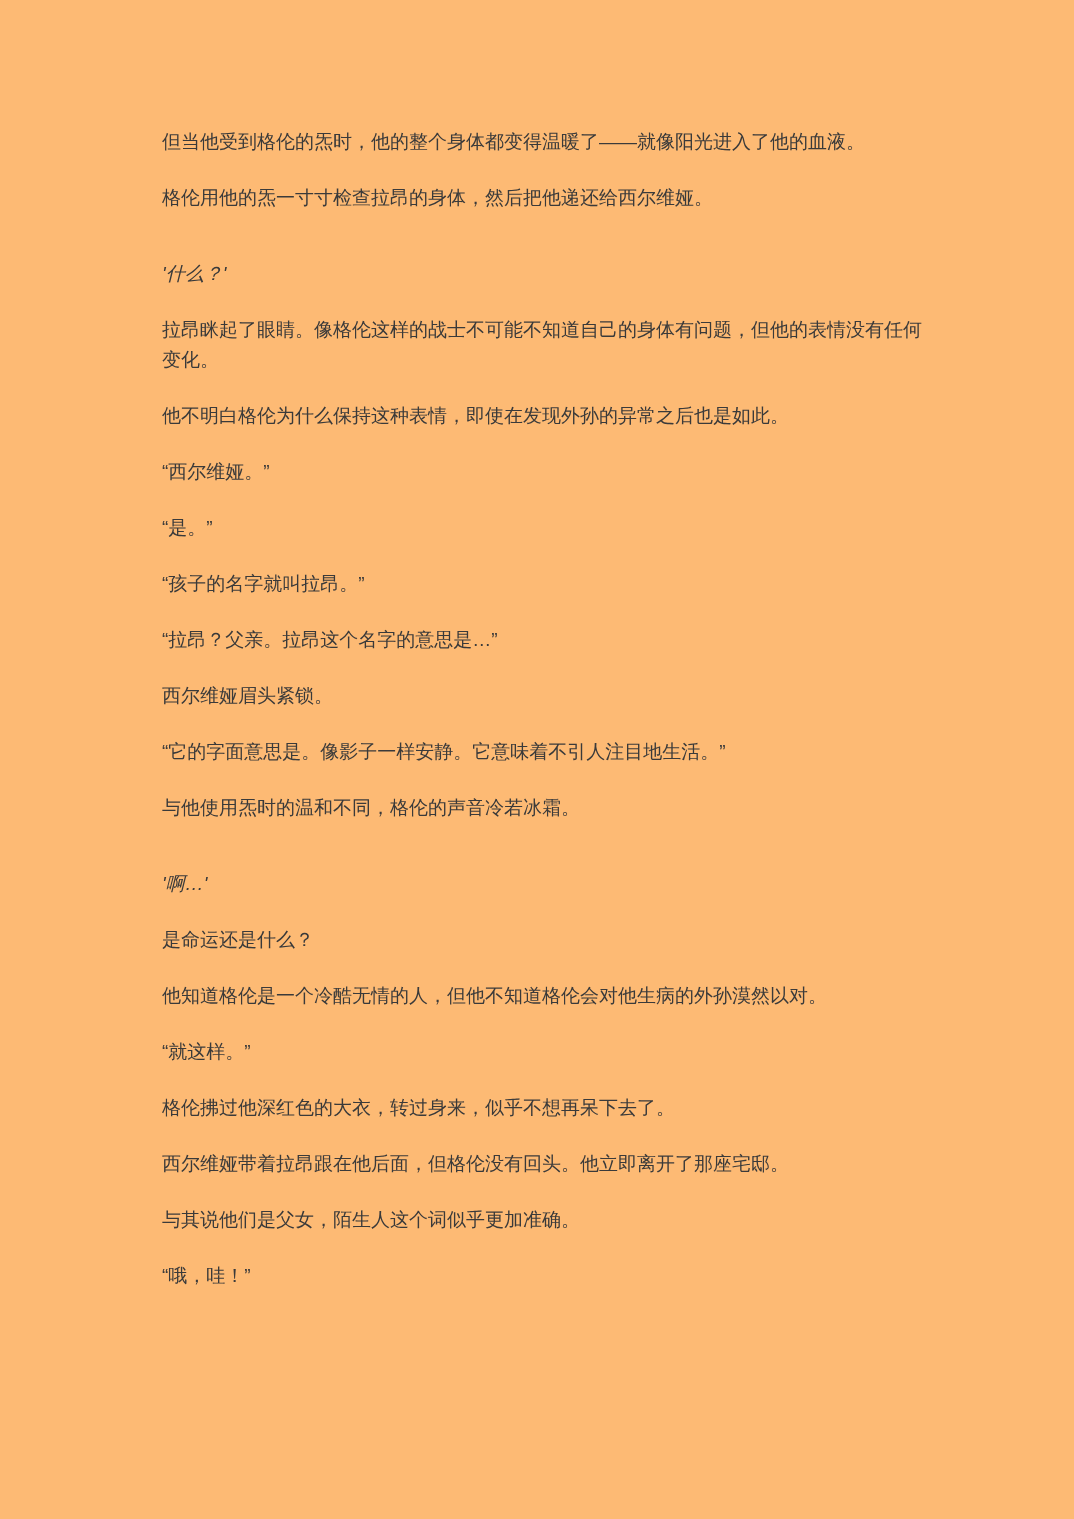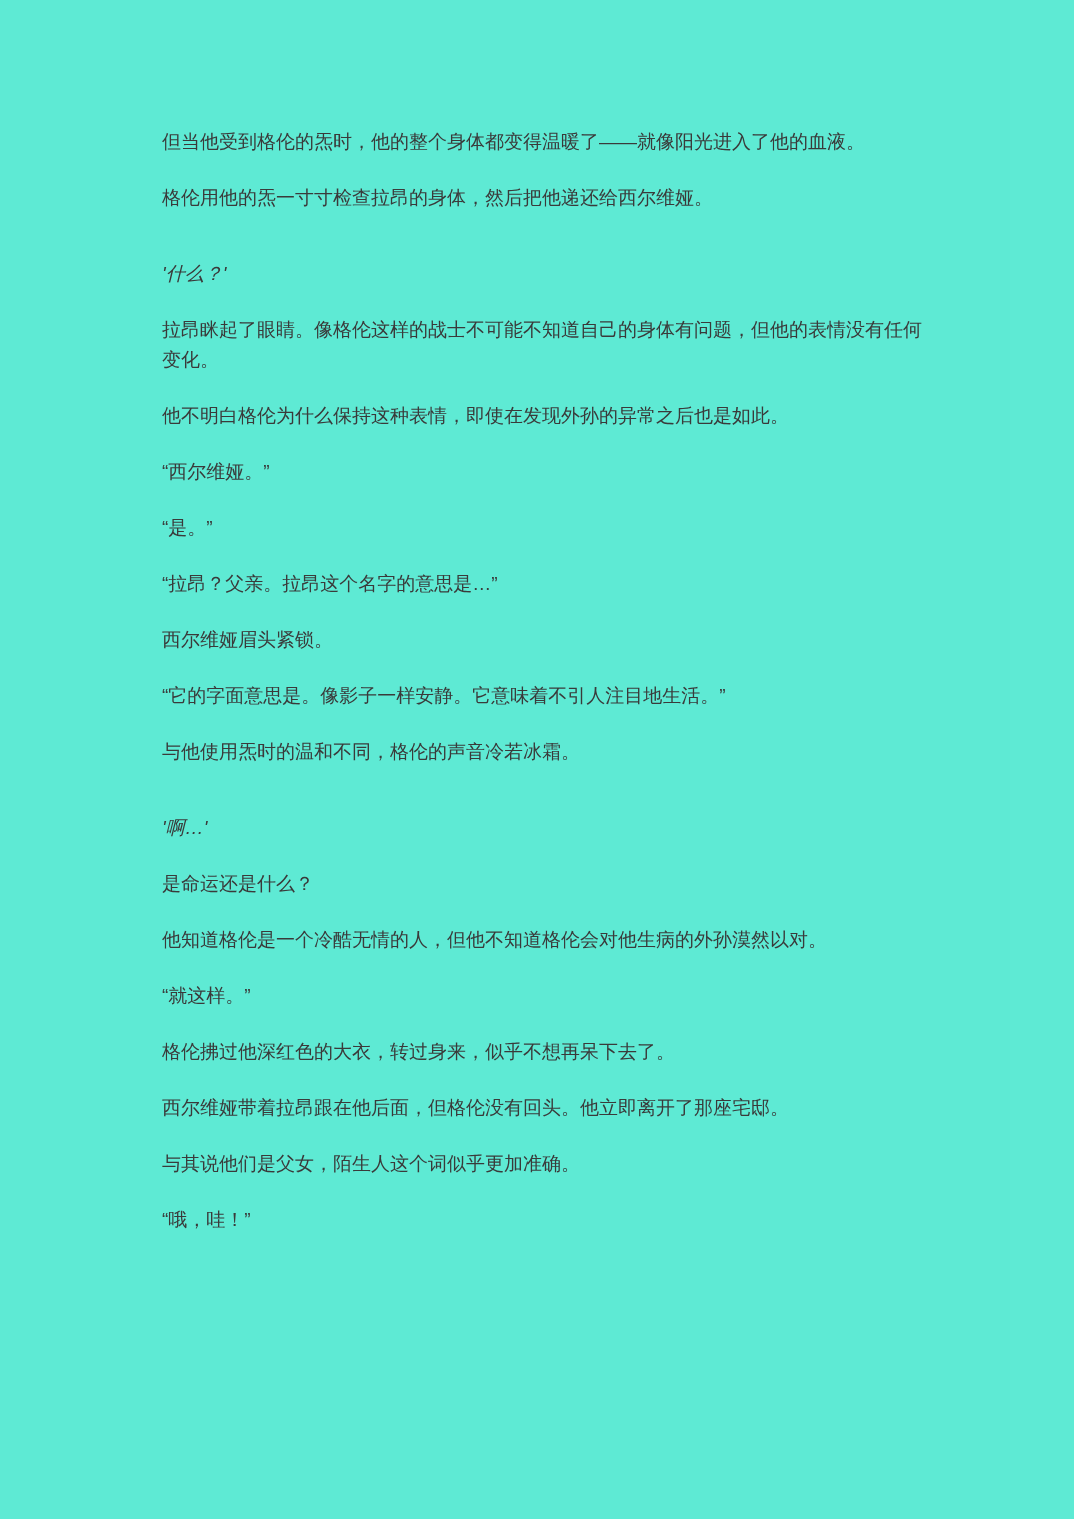--- a/index.html
+++ b/index.html
@@ -4,21 +4,21 @@
 <style>
   html, body {
     margin: 0;
     padding: 0;
     background: #ffffff;
   }
   .page {
     position: relative;
     width: 1074px;
     height: 1519px;
-    background: #5eead4;
+    background: #fdba74;
     box-sizing: border-box;
     padding: 127px 152px 40px 162px;
     overflow: hidden;
     font-family: "Liberation Sans", "DejaVu Sans", sans-serif;
   }
   .doc-body {
     width: 760px;
   }
   .para {
     margin: 0 0 26px 0;
@@ -39,20 +39,21 @@
 
 <div class="page">
   <div class="doc-body">
     <p class="para">但当他受到格伦的炁时，他的整个身体都变得温暖了——就像阳光进入了他的血液。</p>
     <p class="para">格伦用他的炁一寸寸检查拉昂的身体，然后把他递还给西尔维娅。</p>
     <p class="para italic">'什么？'</p>
     <p class="para">拉昂眯起了眼睛。像格伦这样的战士不可能不知道自己的身体有问题，但他的表情没有任何变化。</p>
     <p class="para">他不明白格伦为什么保持这种表情，即使在发现外孙的异常之后也是如此。</p>
     <p class="para">“西尔维娅。”</p>
     <p class="para">“是。”</p>
+    <p class="para">“孩子的名字就叫拉昂。”</p>
     <p class="para">“拉昂？父亲。拉昂这个名字的意思是…”</p>
     <p class="para">西尔维娅眉头紧锁。</p>
     <p class="para">“它的字面意思是。像影子一样安静。它意味着不引人注目地生活。”</p>
     <p class="para">与他使用炁时的温和不同，格伦的声音冷若冰霜。</p>
     <p class="para italic">'啊…'</p>
     <p class="para">是命运还是什么？</p>
     <p class="para">他知道格伦是一个冷酷无情的人，但他不知道格伦会对他生病的外孙漠然以对。</p>
     <p class="para">“就这样。”</p>
     <p class="para">格伦拂过他深红色的大衣，转过身来，似乎不想再呆下去了。</p>
     <p class="para">西尔维娅带着拉昂跟在他后面，但格伦没有回头。他立即离开了那座宅邸。</p>

